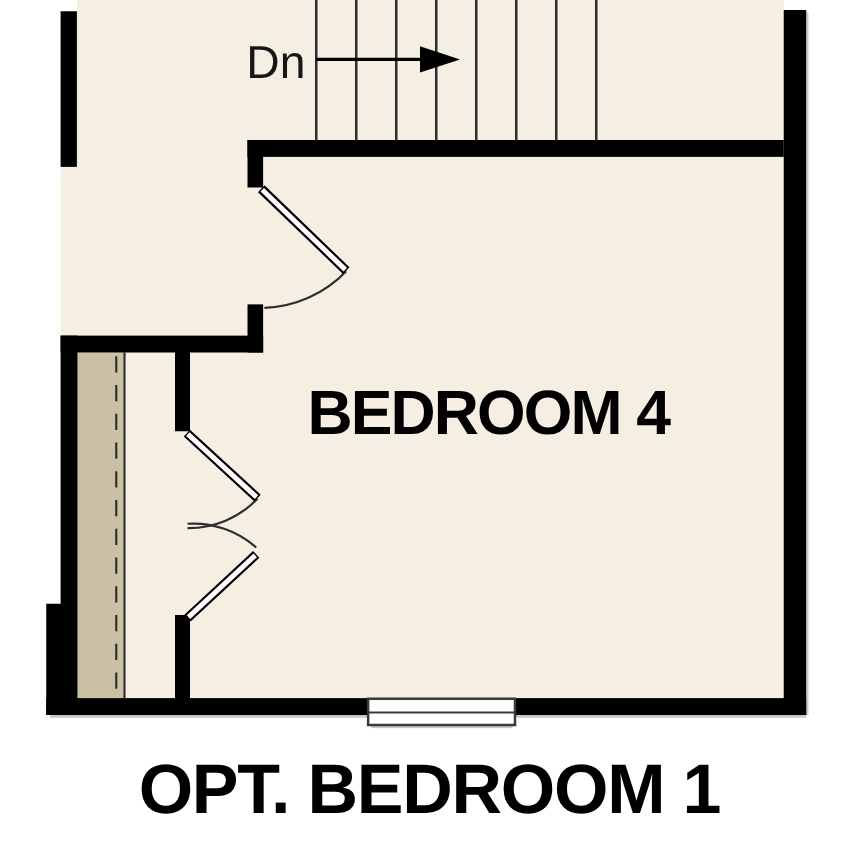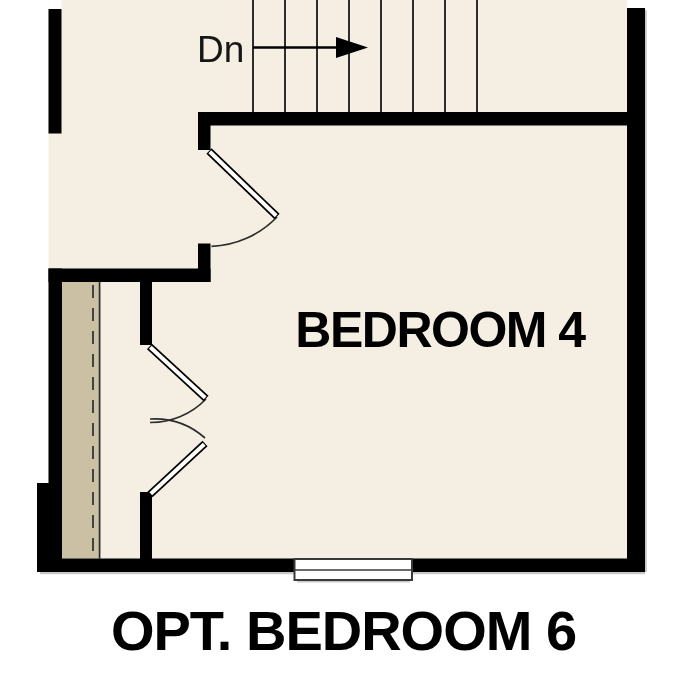--- a/index.html
+++ b/index.html
@@ -23,21 +23,21 @@
   .leaf-outer{stroke:#000;stroke-width:7.5;stroke-linecap:butt;}
   .leaf-inner{stroke:#fff;stroke-width:4;stroke-linecap:butt;}
   .arrow-line{stroke:#000;stroke-width:2.6;}
   .arrow-head{fill:#000;}
   .window-frame{fill:#fff;stroke:var(--window-frame,#3a3a3a);stroke-width:2;}
   .window-mullion{stroke:var(--window-frame,#3a3a3a);stroke-width:1.6;}
   .shadow{fill:var(--shadow,#9b9b9b);opacity:.55;}
 
   .label{position:absolute;color:var(--text,#000);line-height:1;white-space:nowrap;}
   #dn-label{left:197px;top:31px;font-size:37px;font-weight:400;color:#161616;}
-  #room-label{left:264px;top:305px;width:352px;text-align:center;
+  #room-label{left:246px;top:305px;width:352px;
               font-size:50px;font-weight:700;letter-spacing:-1.5px;}
   #caption-label{left:0;top:603px;width:687px;text-align:center;
               font-size:56px;font-weight:700;letter-spacing:-1px;}
 </style>
 </head>
 <body>
 
 <div id="canvas">
 
   <svg width="687" height="687" viewBox="0 0 687 687">
@@ -105,14 +105,14 @@
 
     <g>
       <rect class="shadow" x="297" y="580.5" width="113" height="2"></rect>
       <rect class="window-frame" x="294.5" y="559" width="117.5" height="21"></rect>
       <line class="window-mullion" x1="294.5" y1="570" x2="412" y2="570"></line>
     </g>
   </svg>
 
   <div class="label" id="dn-label">Dn</div>
   <div class="label" id="room-label">BEDROOM 4</div>
-  <div class="label" id="caption-label">OPT. BEDROOM 6</div>
+  <div class="label" id="caption-label">OPT. BEDROOM 1</div>
 </div>
 
 </body></html>

